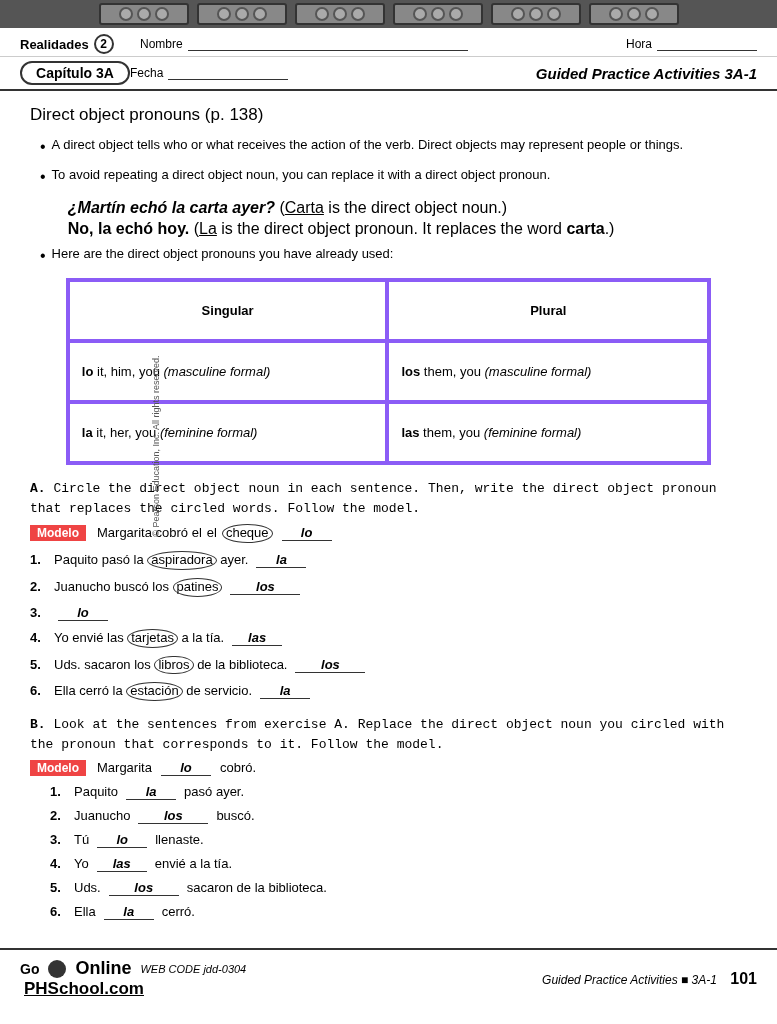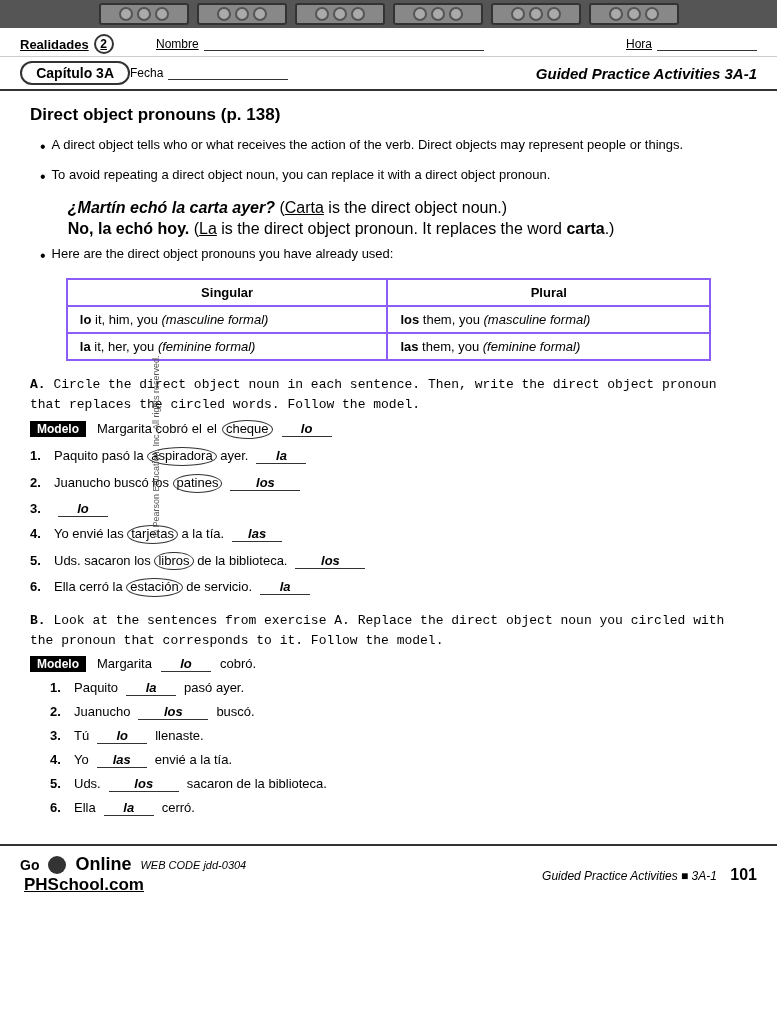--- a/index.html
+++ b/index.html
@@ -45,22 +45,21 @@
       border: 2px solid #555;
       background: #aaa;
     }
 
     
     .info-bar {
       display: flex;
       align-items: center;
       padding: 6px 20px 2px 20px;
       border-bottom: 1px solid #ccc;
-      gap: 16px;
-      text-decoration: underline;
+      gap: 0;
     }
     .realidades-label {
       font-size: 13px;
       font-weight: bold;
       display: flex;
       align-items: center;
       gap: 5px;
       min-width: 120px;
     }
     .circle-num {
@@ -107,21 +106,21 @@
       border-bottom: 2px solid #333;
     }
     .cap-label {
       background: #fff;
       border: 2px solid #333;
       border-radius: 12px;
       padding: 2px 14px;
       font-size: 14px;
       font-weight: bold;
       min-width: 110px;
-      text-align: right;
+      text-align: center;
     }
     .fecha-section {
       flex: 1;
       display: flex;
       align-items: center;
       gap: 5px;
       font-size: 12px;
     }
     .fecha-line {
       border-bottom: 1px solid #333;
@@ -135,21 +134,21 @@
     }
 
     
     .main-content {
       padding: 14px 30px 10px 30px;
       position: relative;
     }
 
     .section-title {
       font-size: 17px;
-      font-weight: bold;
+      font-weight: normal;
       margin-bottom: 10px;
     }
 
     .bullet-list {
       list-style: none;
       margin-left: 10px;
       margin-bottom: 10px;
     }
     .bullet-list li {
       display: flex;
@@ -170,22 +169,22 @@
     .underline { text-decoration: underline; }
 
     
     .pronoun-table {
       width: 90%;
       margin: 10px auto 14px auto;
       border-collapse: collapse;
       font-size: 13px;
     }
     .pronoun-table th, .pronoun-table td {
-      border: 2px solid #8b5cf6;
-      padding: 5px 12px;
+      border: 4px solid #8b5cf6;
+      padding: 21px 12px;
       text-align: left;
     }
     .pronoun-table th {
       text-align: center;
       font-weight: bold;
       background: #fff;
     }
 
     
     .exercise-heading {
@@ -194,21 +193,21 @@
       line-height: 1.5;
       font-family: Liberation Mono, monospace;
     }
     .ex-letter {
       font-weight: bold;
     }
 
     
     .modelo-box {
       display: inline-block;
-      background: #000000;
+      background: #ef4444;
       color: #fff;
       font-weight: bold;
       font-size: 12px;
       padding: 1px 7px;
       margin-right: 6px;
     }
 
     
     .exercise-item {
       margin: 8px 0;

